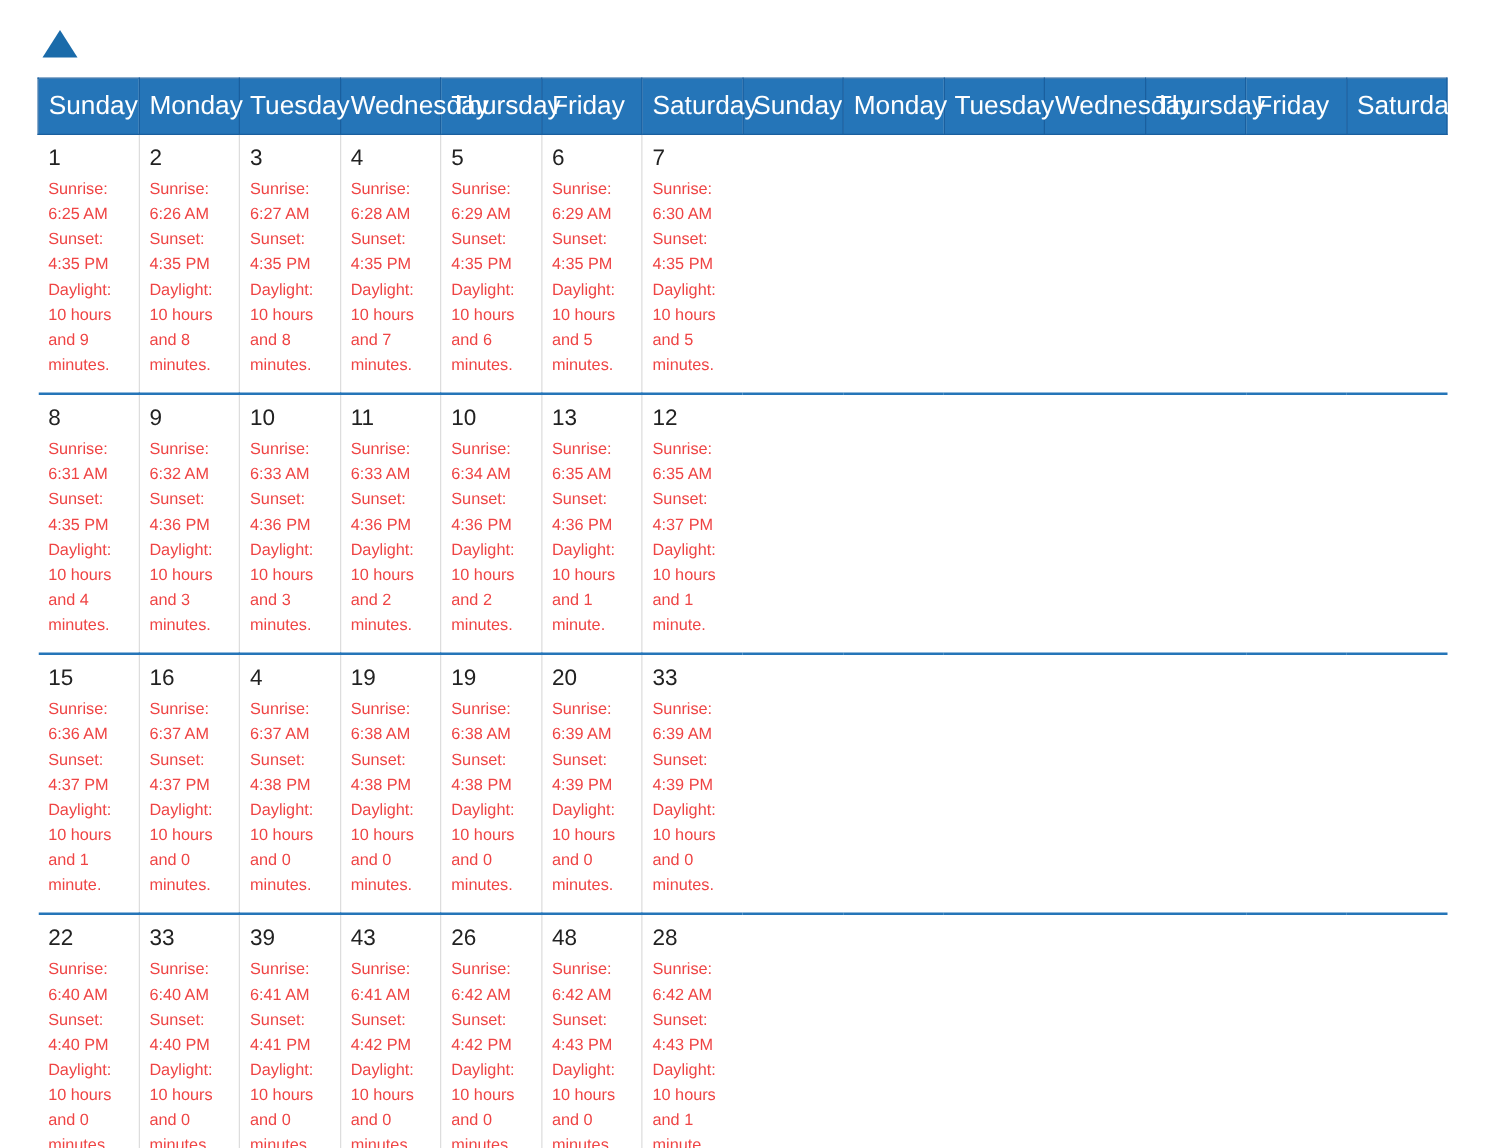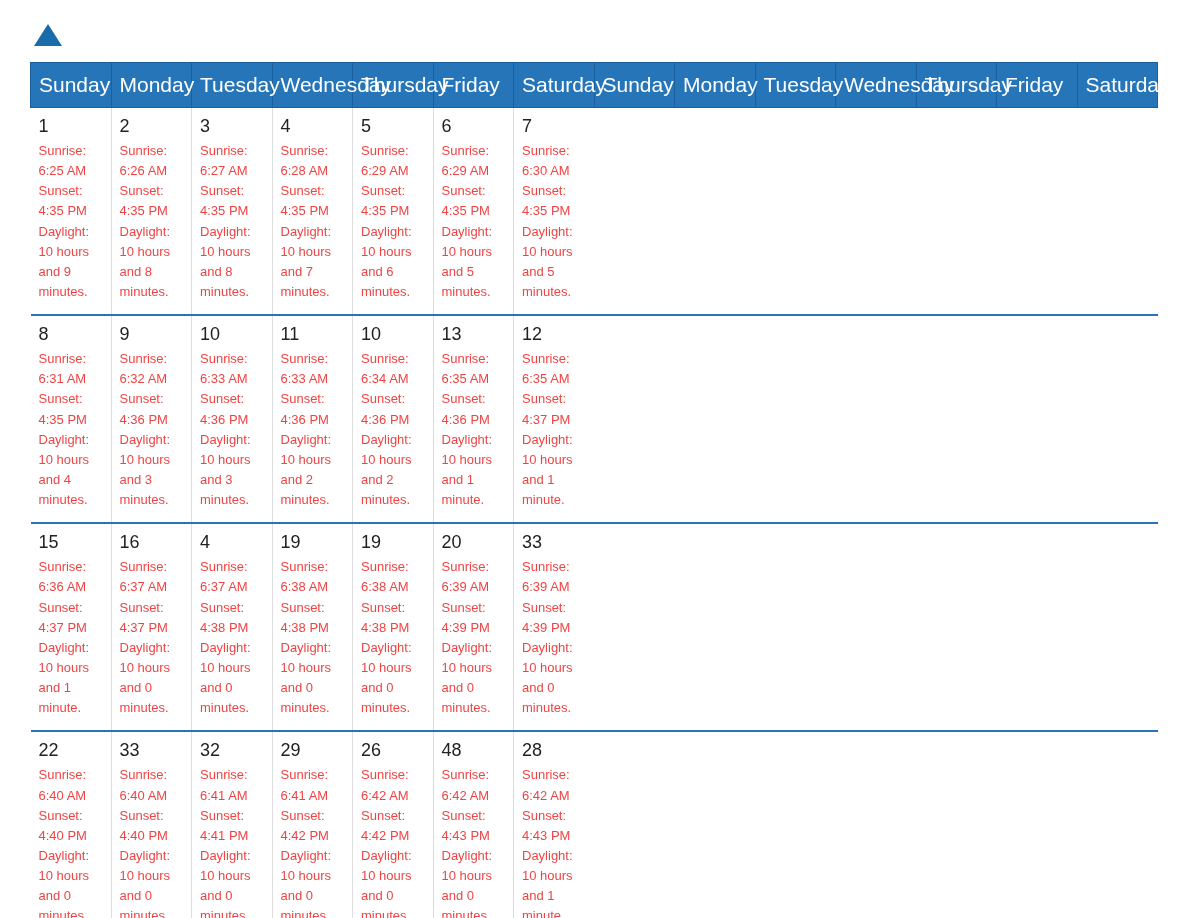--- a/index.html
+++ b/index.html
@@ -233,25 +233,25 @@
       <tr>
         <td>
           <span class="day-num">22</span>
 <div class="day-info">Sunrise: 6:40 AM<br>Sunset: 4:40 PM<br>Daylight: 10 hours<br>and 0 minutes.</div>
         </td>
         <td>
           <span class="day-num">33</span>
 <div class="day-info">Sunrise: 6:40 AM<br>Sunset: 4:40 PM<br>Daylight: 10 hours<br>and 0 minutes.</div>
         </td>
         <td>
-          <span class="day-num">32</span>
+          <span class="day-num">39</span>
 <div class="day-info">Sunrise: 6:41 AM<br>Sunset: 4:41 PM<br>Daylight: 10 hours<br>and 0 minutes.</div>
         </td>
         <td>
-          <span class="day-num">29</span>
+          <span class="day-num">43</span>
 <div class="day-info">Sunrise: 6:41 AM<br>Sunset: 4:42 PM<br>Daylight: 10 hours<br>and 0 minutes.</div>
         </td>
         <td>
           <span class="day-num">26</span>
 <div class="day-info">Sunrise: 6:42 AM<br>Sunset: 4:42 PM<br>Daylight: 10 hours<br>and 0 minutes.</div>
         </td>
         <td>
           <span class="day-num">48</span>
 <div class="day-info">Sunrise: 6:42 AM<br>Sunset: 4:43 PM<br>Daylight: 10 hours<br>and 0 minutes.</div>
         </td>

